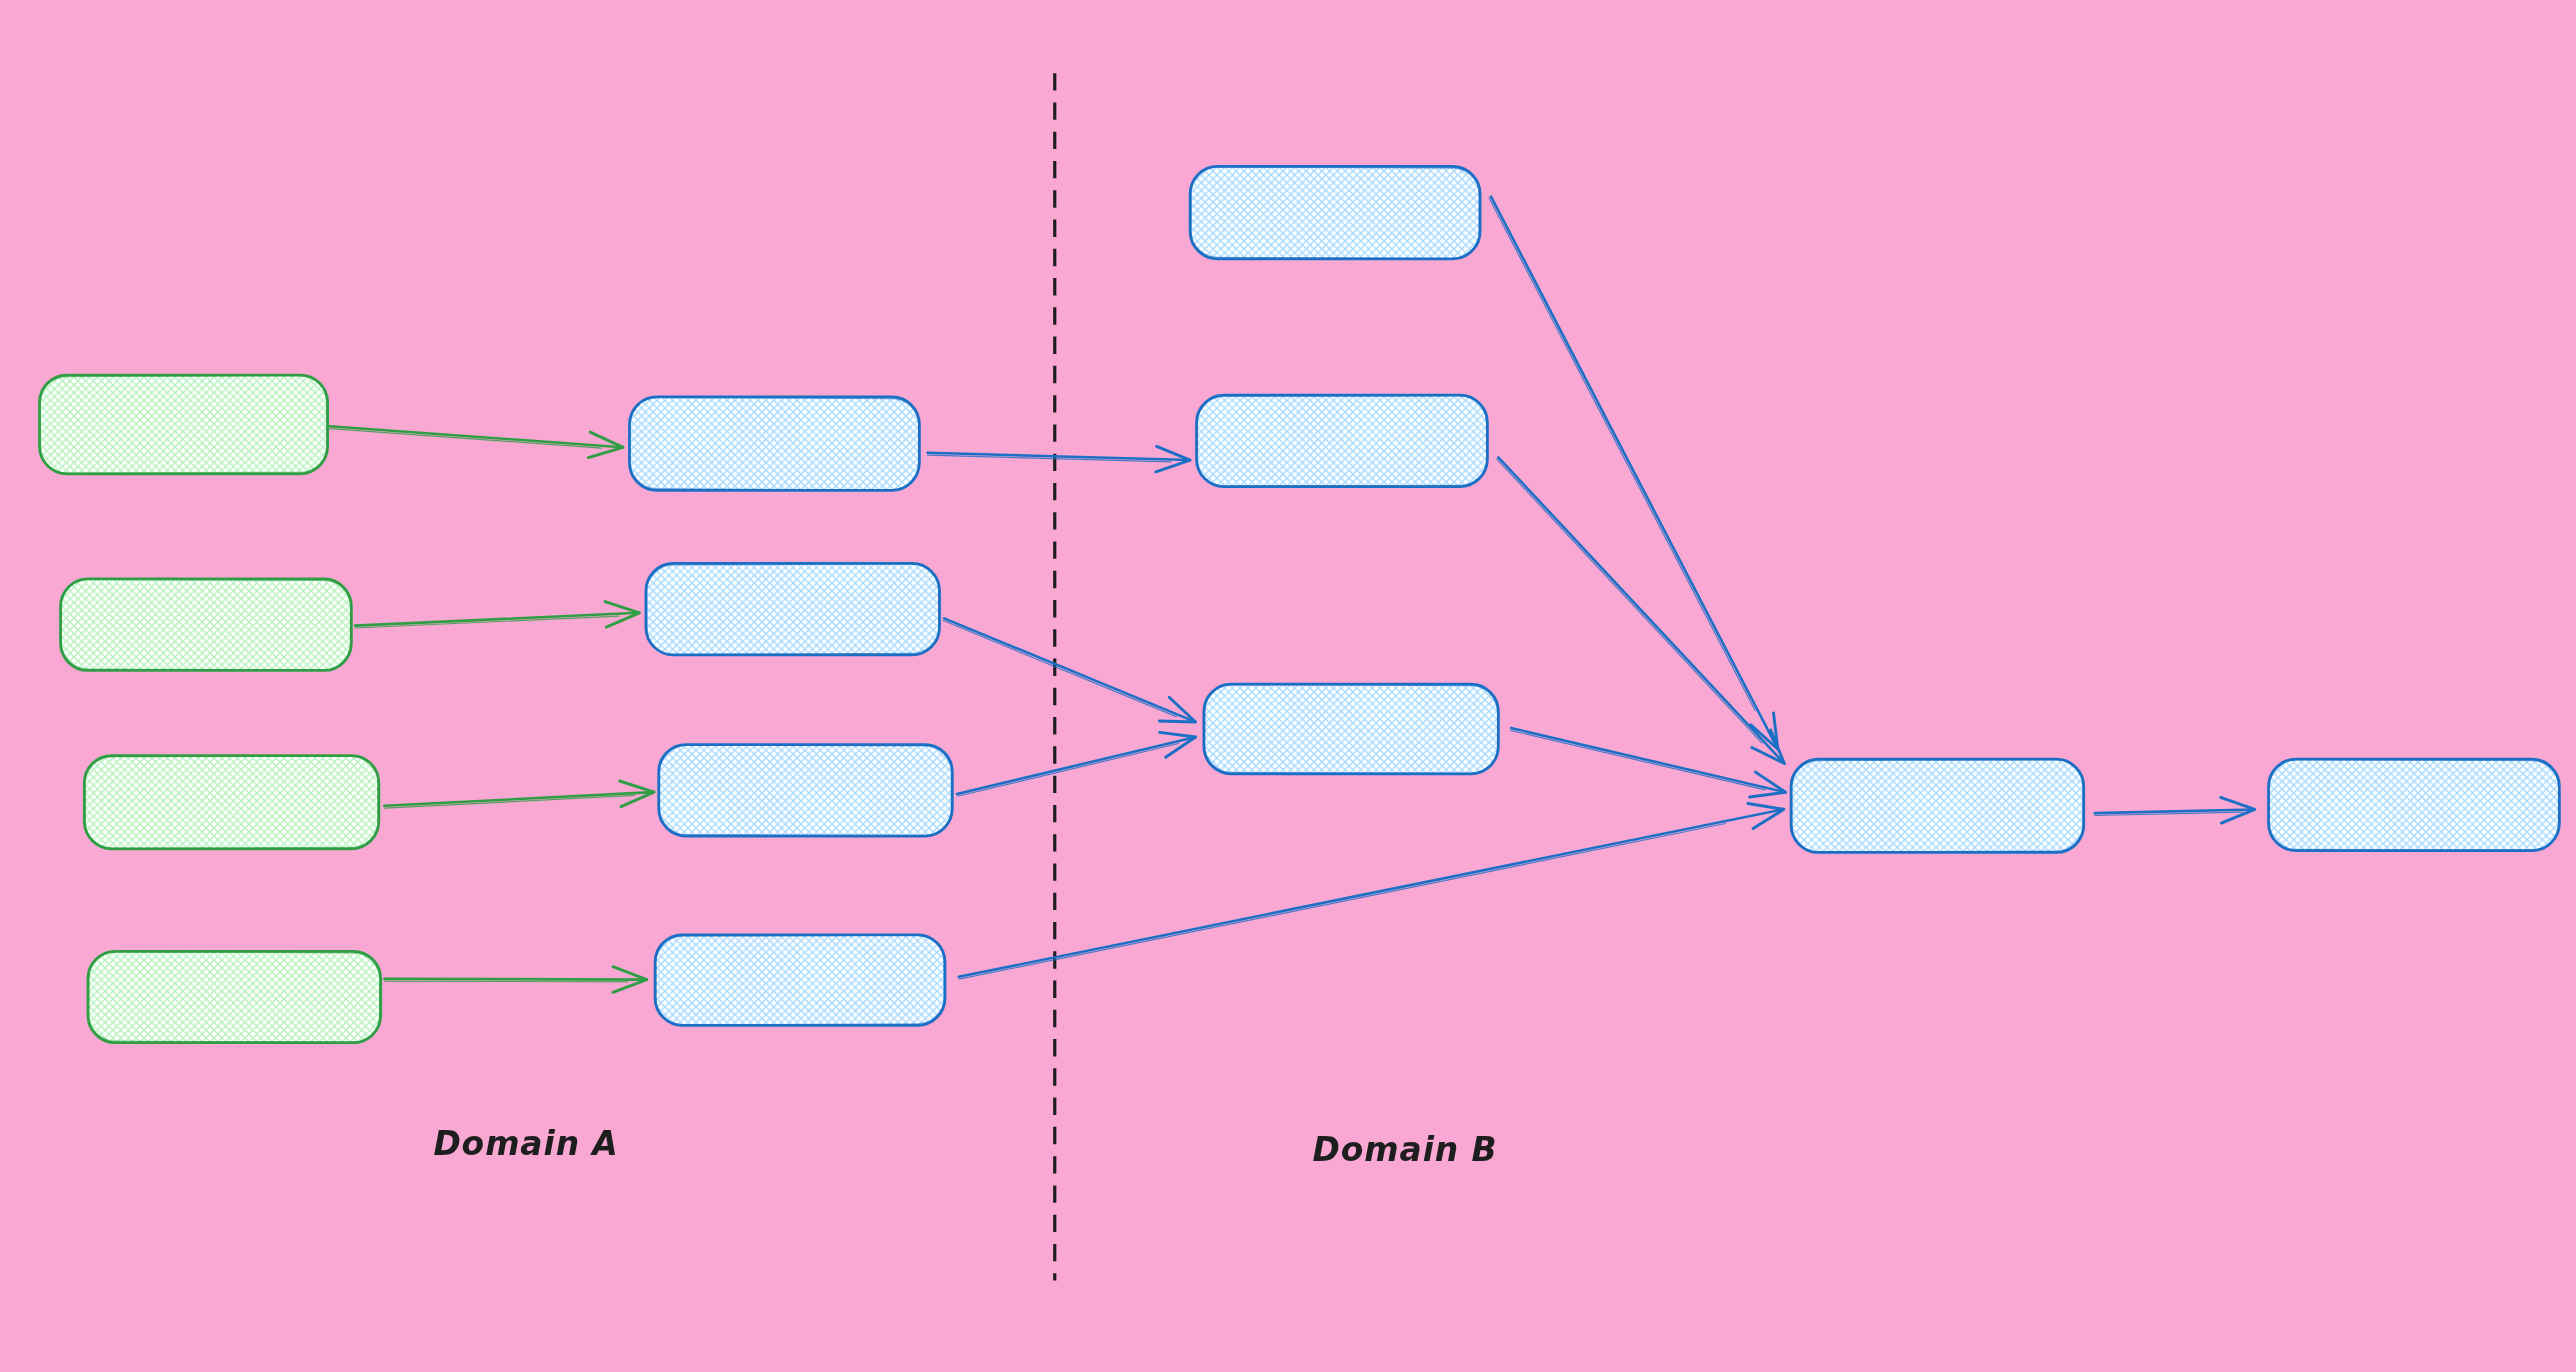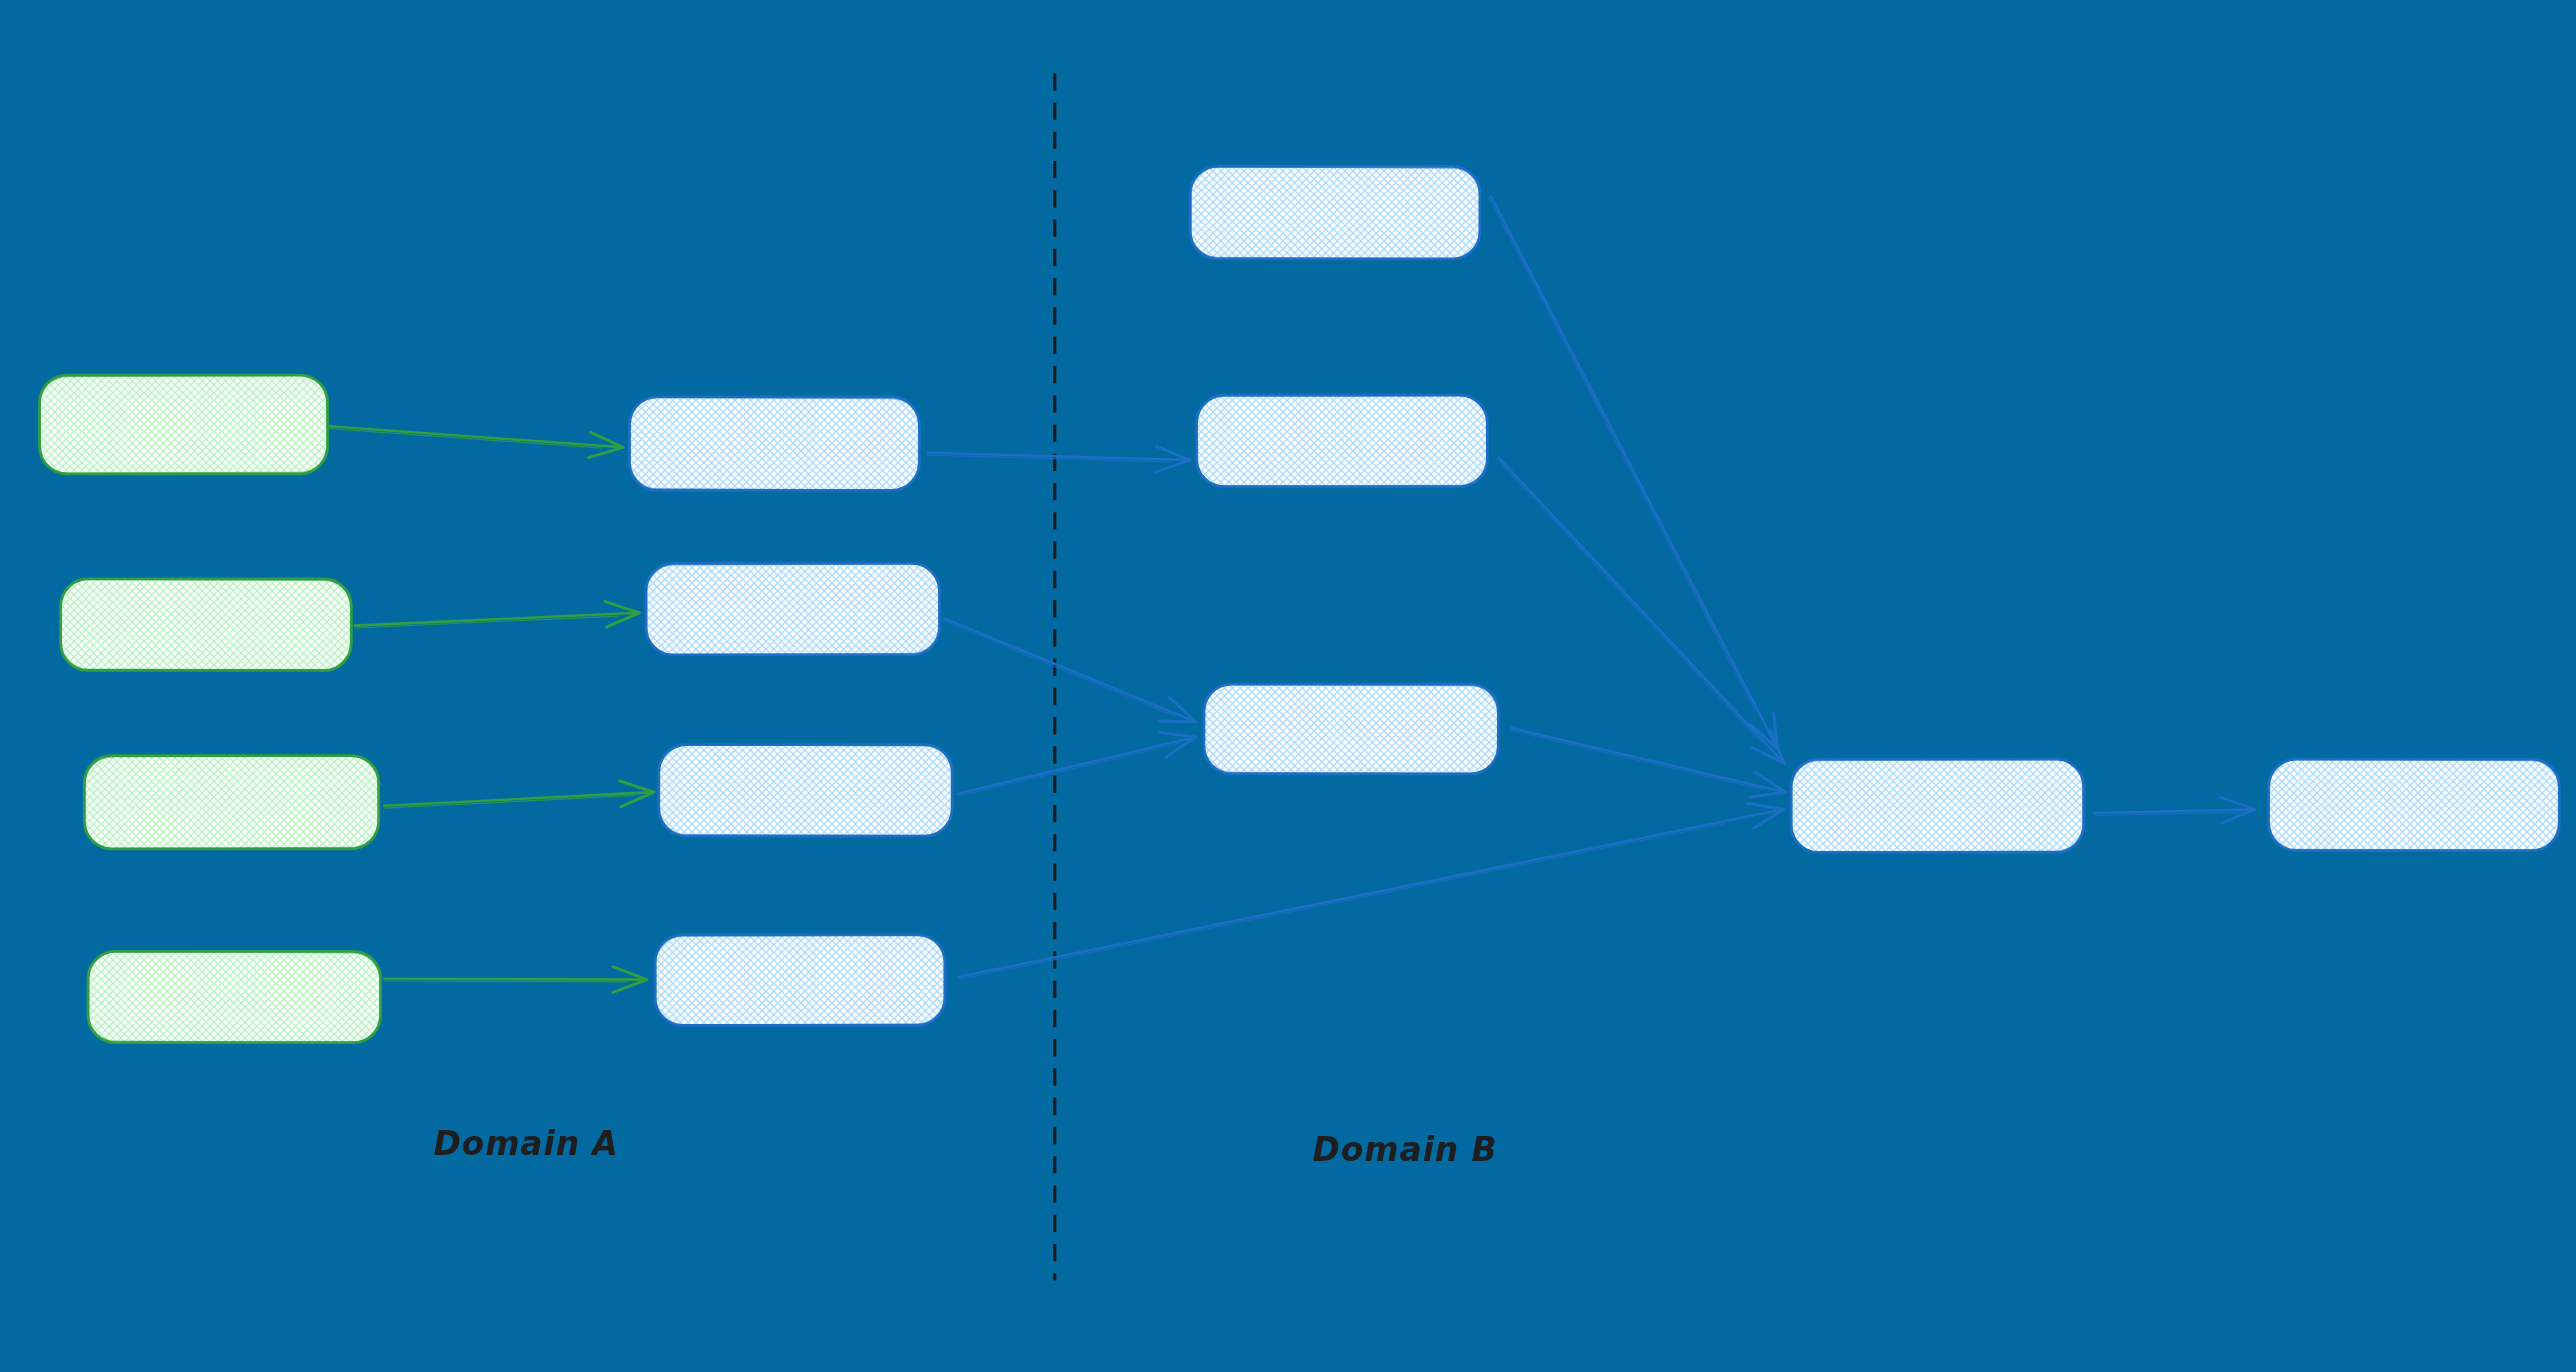--- a/index.html
+++ b/index.html
@@ -4,21 +4,21 @@
 <style>
   html, body {
     margin: 0;
     padding: 0;
     background: #ffffff;
   }
   .canvas-wrap {
     position: relative;
     width: 2576px;
     height: 1372px;
-    background: #0369a1;
+    background: #f9a8d4;
     overflow: hidden;
   }
   .domain-label {
     font-family: "DejaVu Sans", sans-serif;
     font-style: italic;
     font-weight: 600;
     font-size: 36px;
     letter-spacing: 1px;
     fill: #1e1e1e;
     text-anchor: middle;

